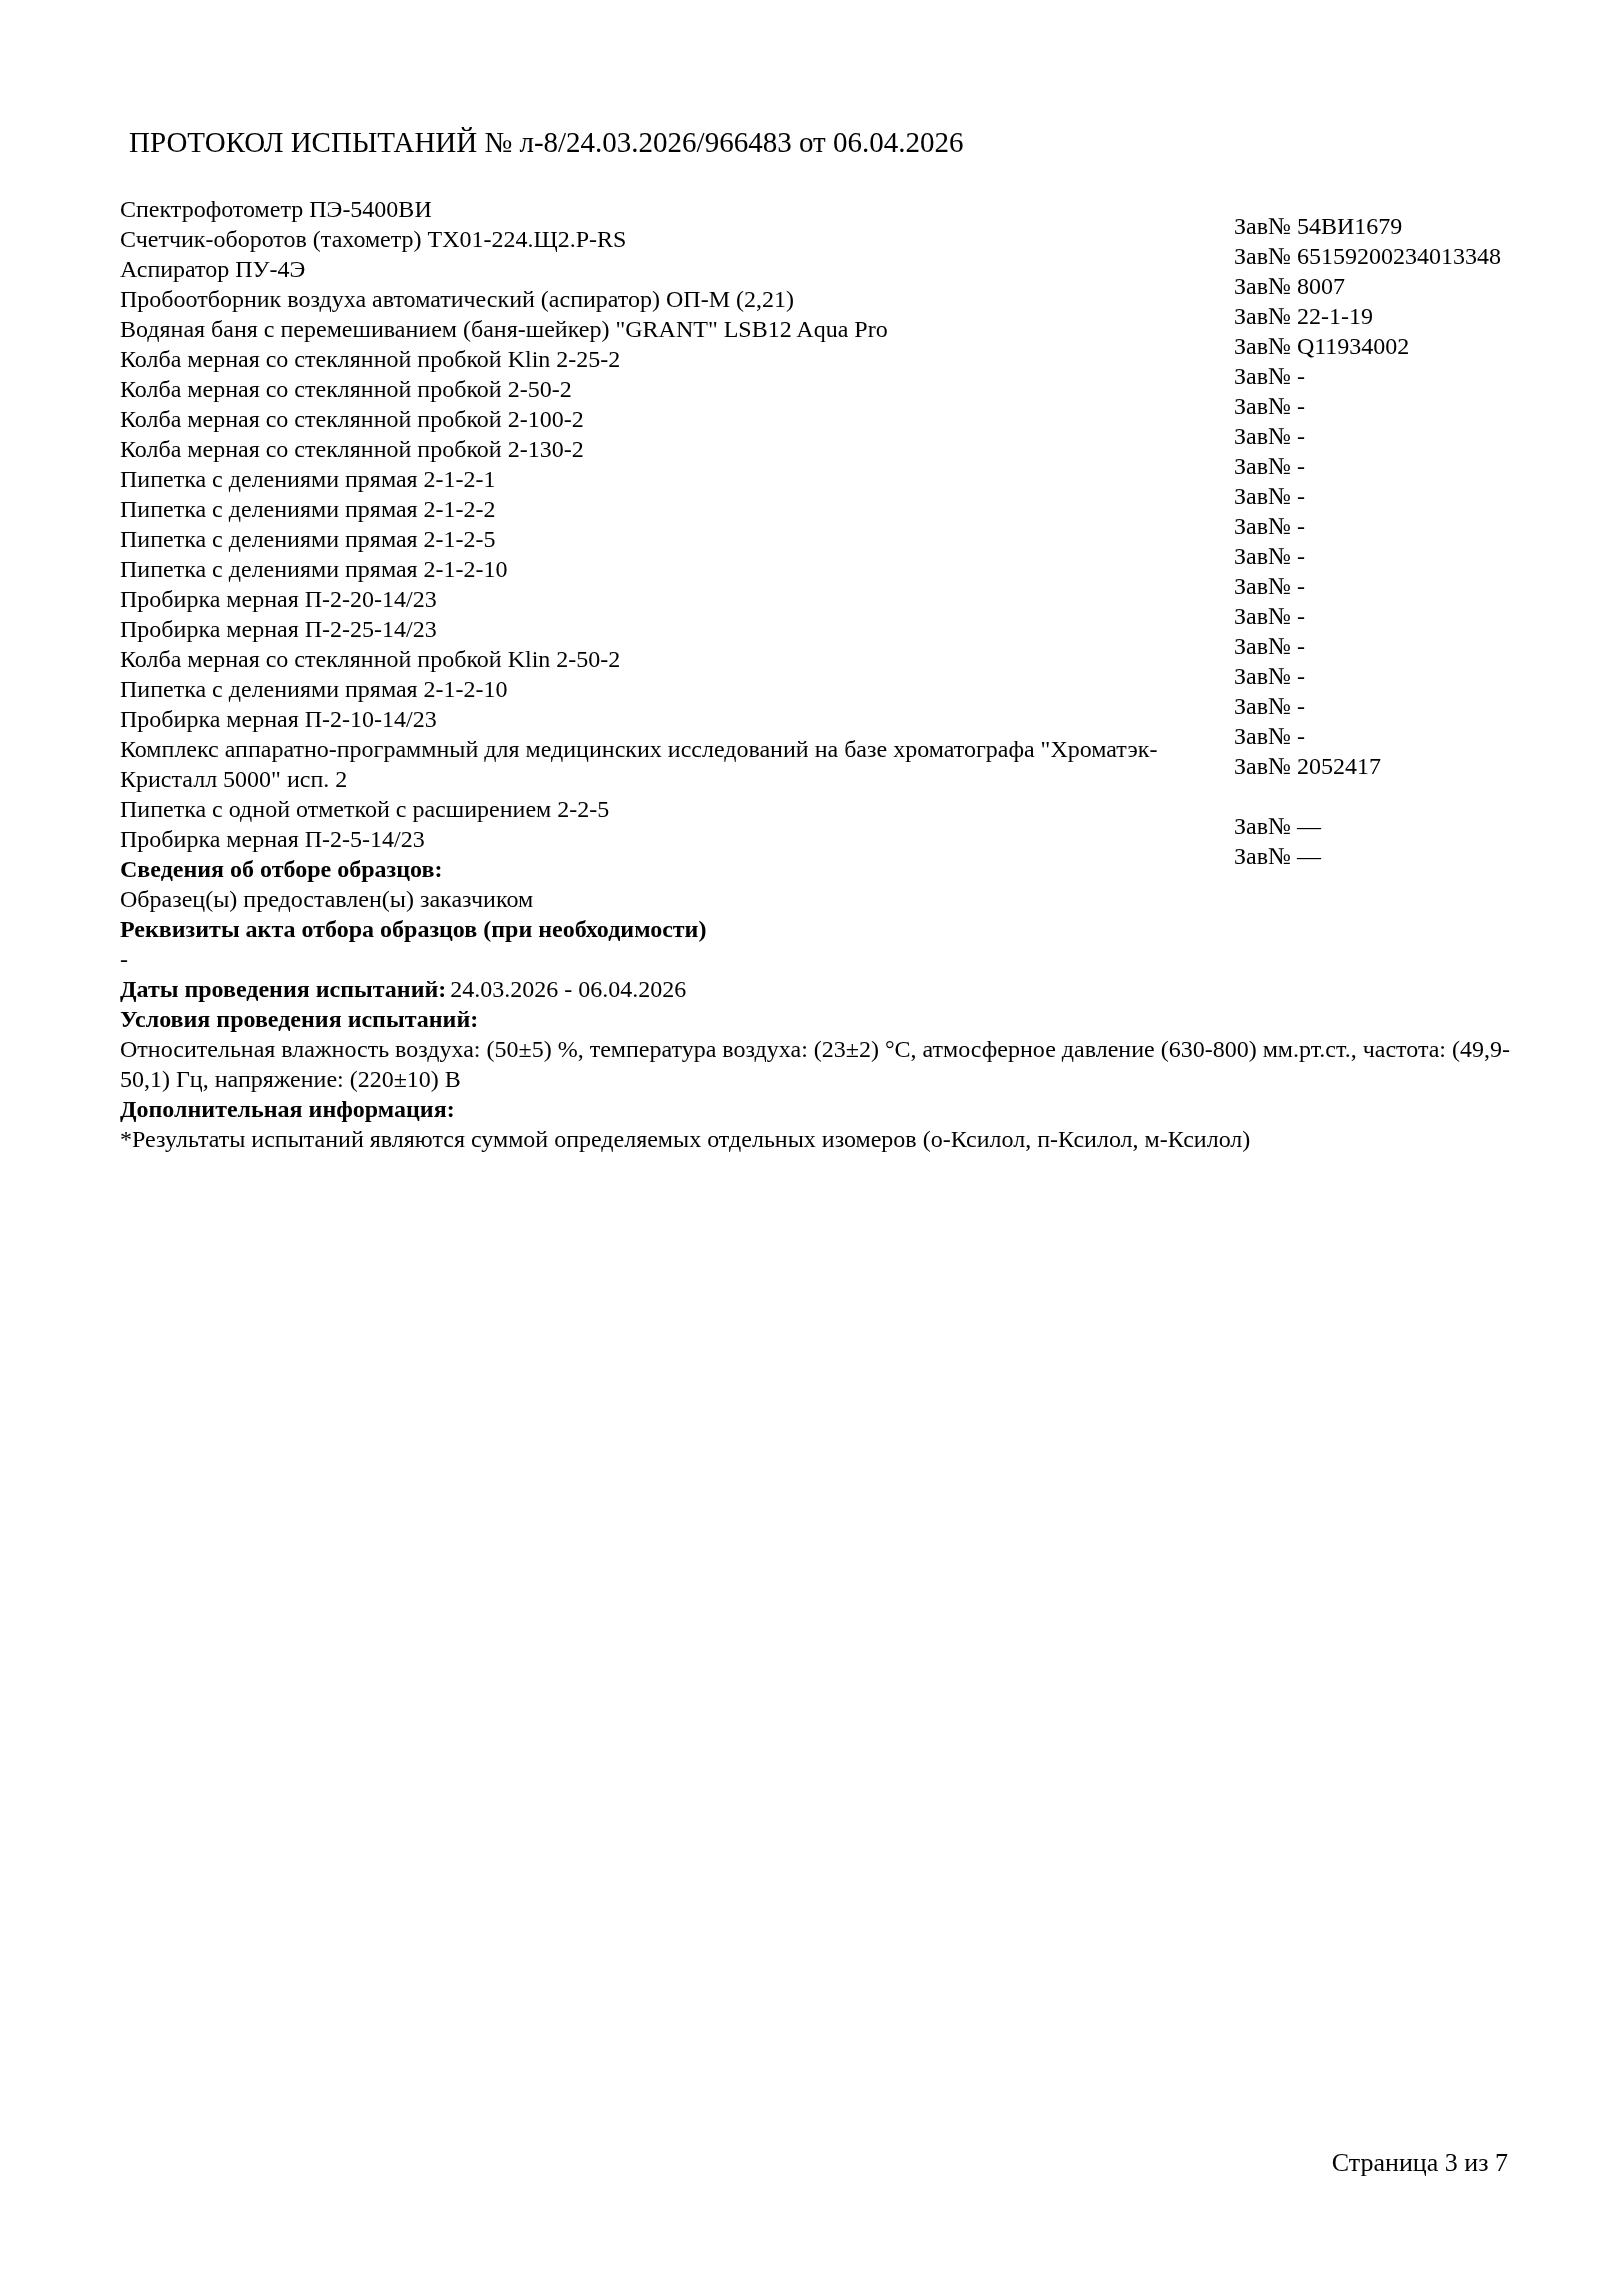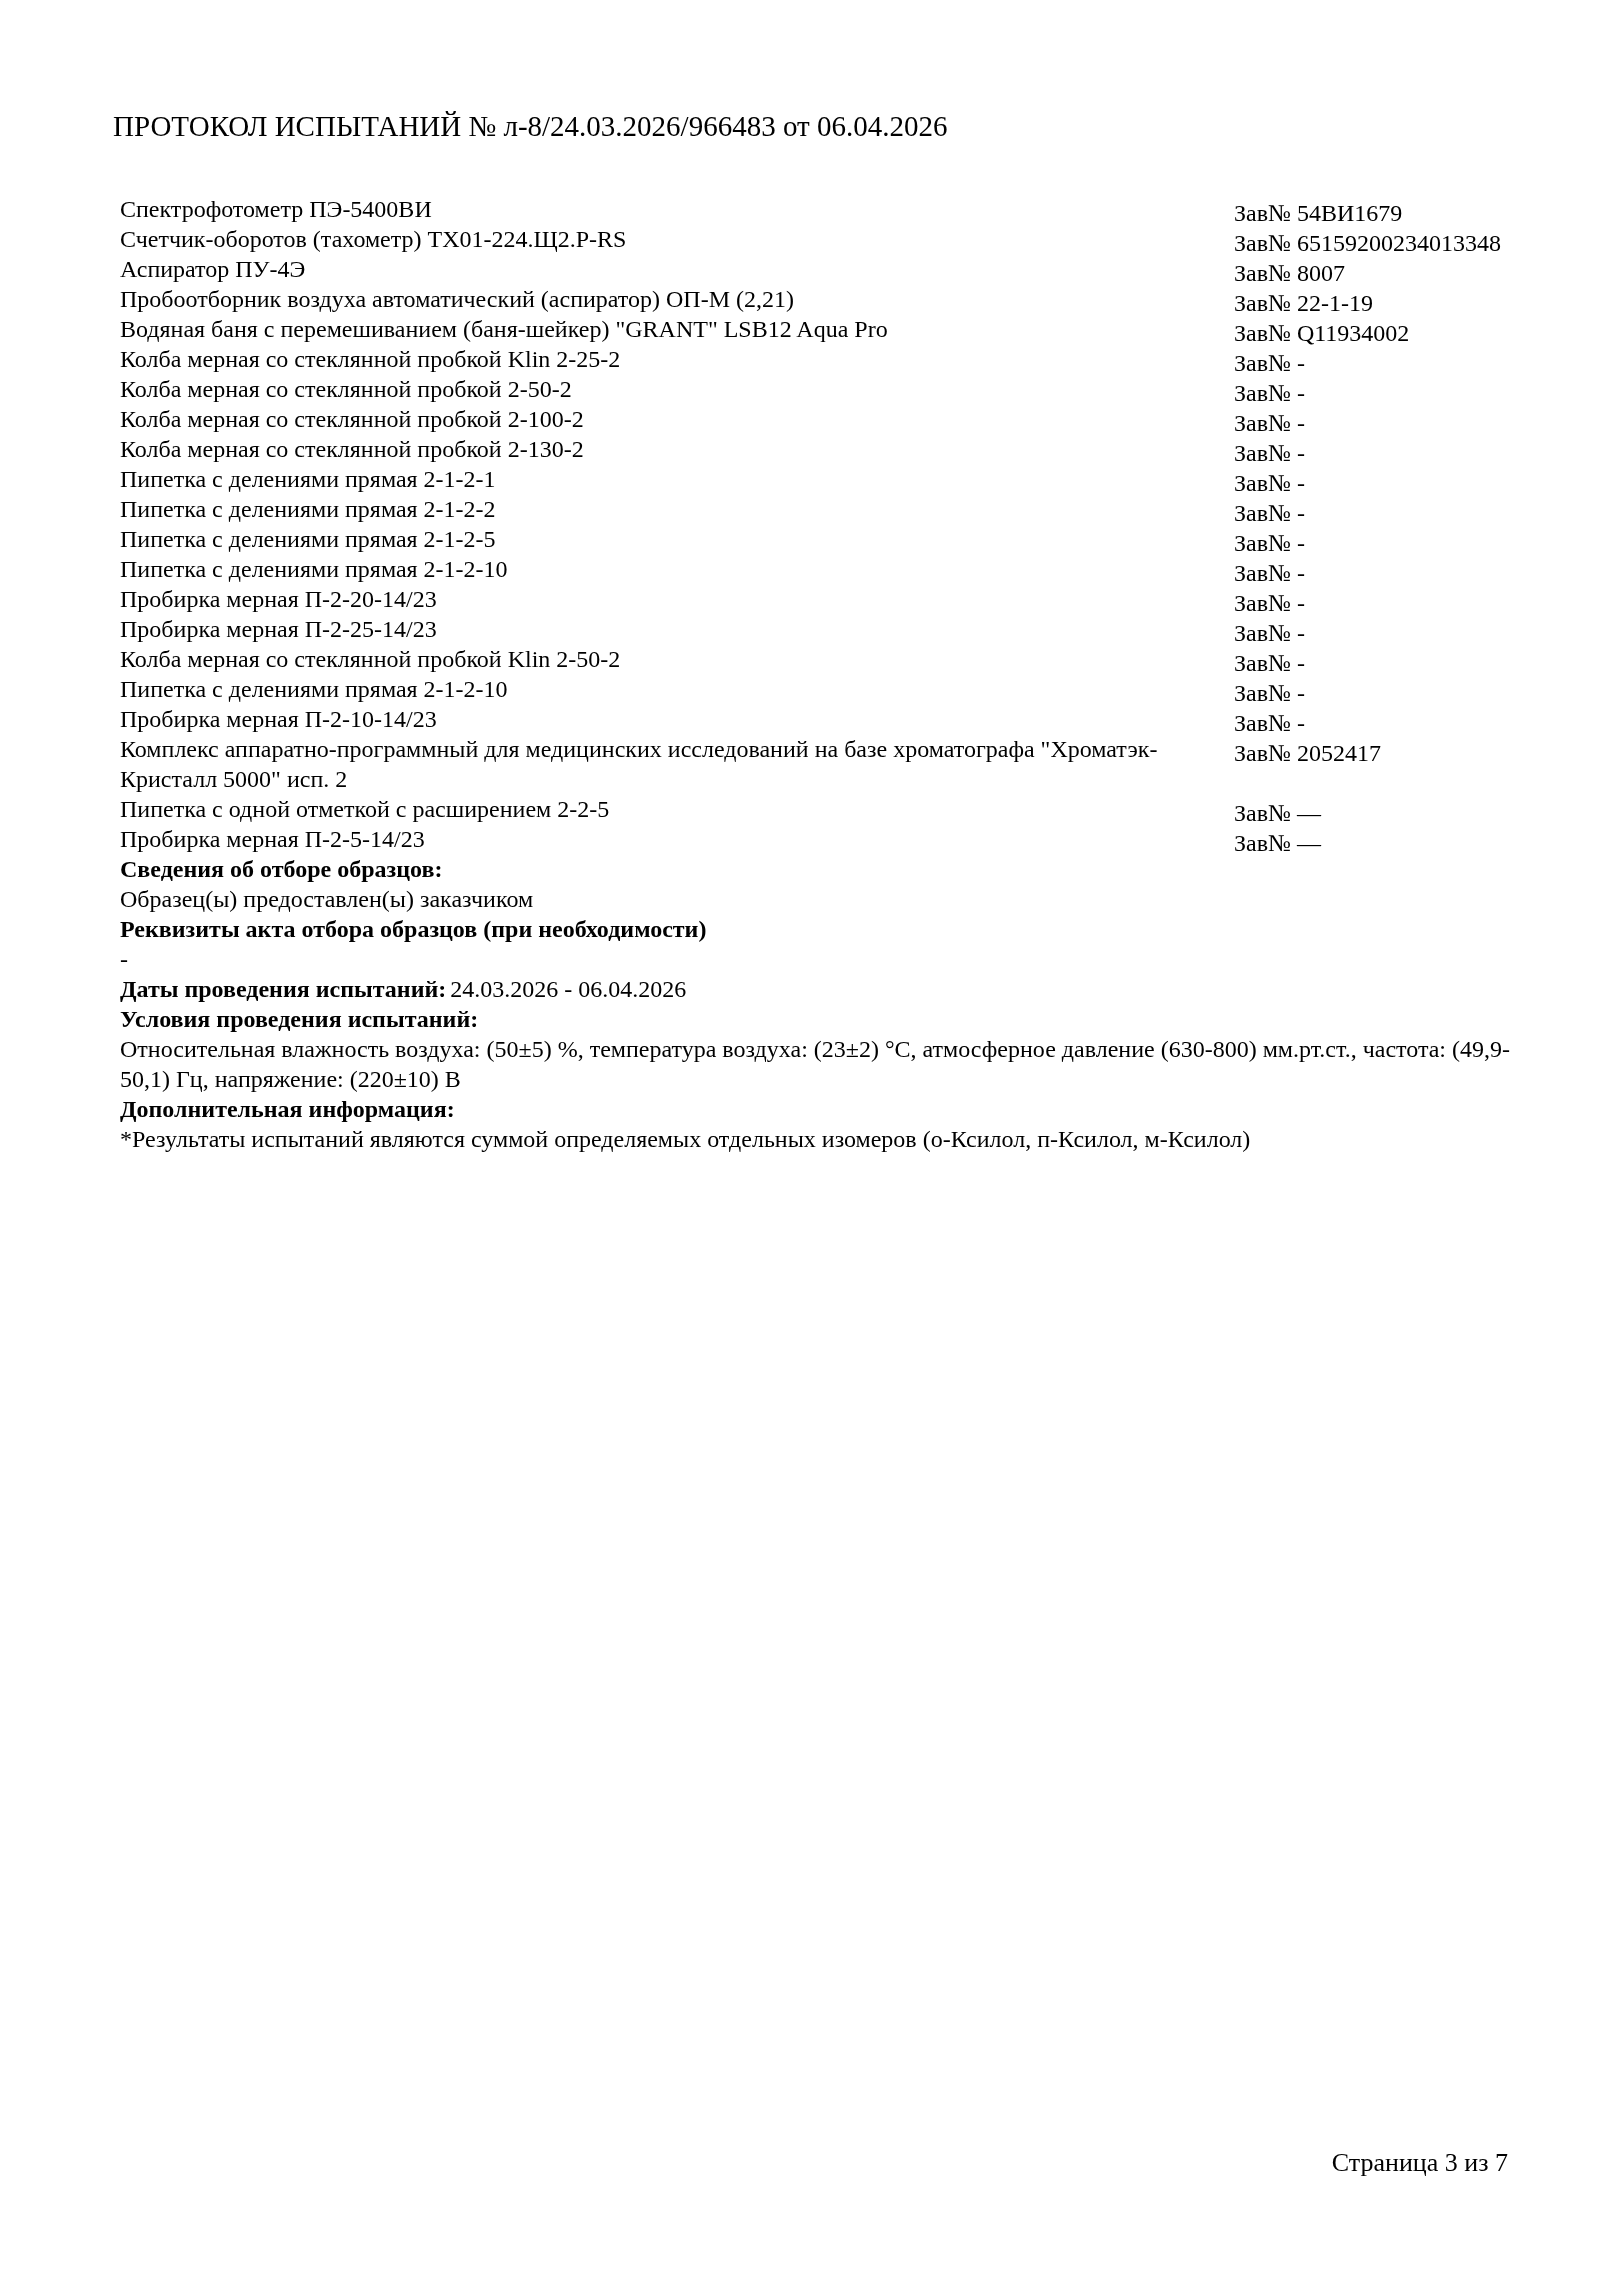--- a/index.html
+++ b/index.html
@@ -14,21 +14,21 @@
     margin: 0 auto;
     background: #ffffff;
     color: #000000;
     font-family: "Liberation Serif", "DejaVu Serif", serif;
     overflow: hidden;
   }
   .title {
     position: absolute;
     left: 113px;
     top: 108px;
-    margin: 0;
+    margin: 16px;
     font-size: 29px;
     font-weight: 400;
     line-height: 36px;
     white-space: nowrap;
   }
   .content {
     position: absolute;
     left: 120px;
     top: 194px;
     width: 1391px;
@@ -38,21 +38,21 @@
   .equip-row {
     position: relative;
     width: 100%;
   }
   .equip-name {
     width: 1067px;
   }
   .equip-serial {
     position: absolute;
     left: 1114px;
-    top: 4px;
+    top: 17px;
     white-space: nowrap;
     text-align: right;
   }
   .bold { font-weight: 700; }
   .dates-line .dates-value { margin-left: 4px; }
   .footer {
     position: absolute;
     top: 2148px;
     right: 115px;
     font-size: 26px;

